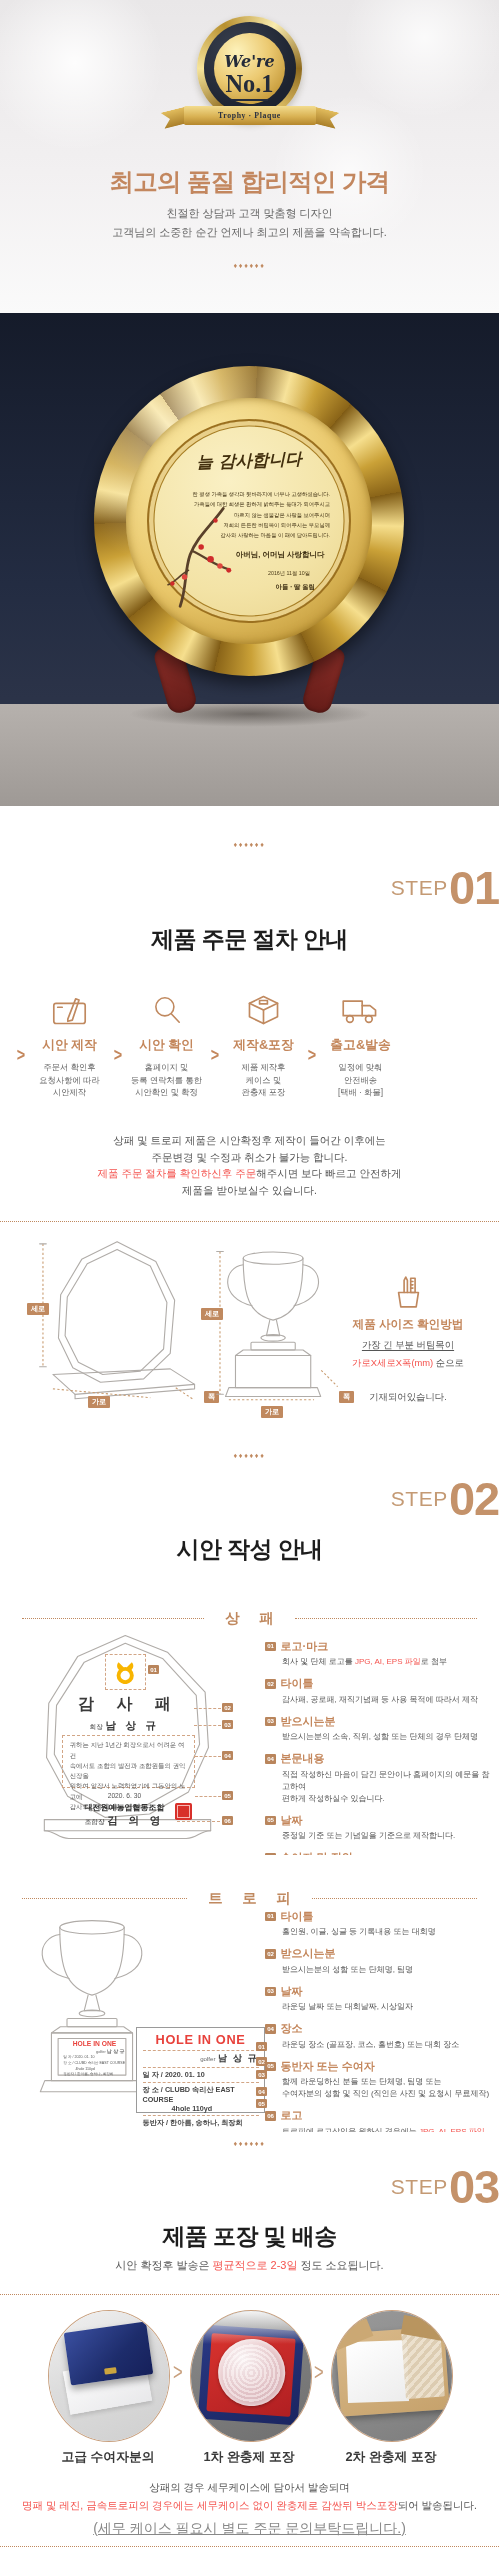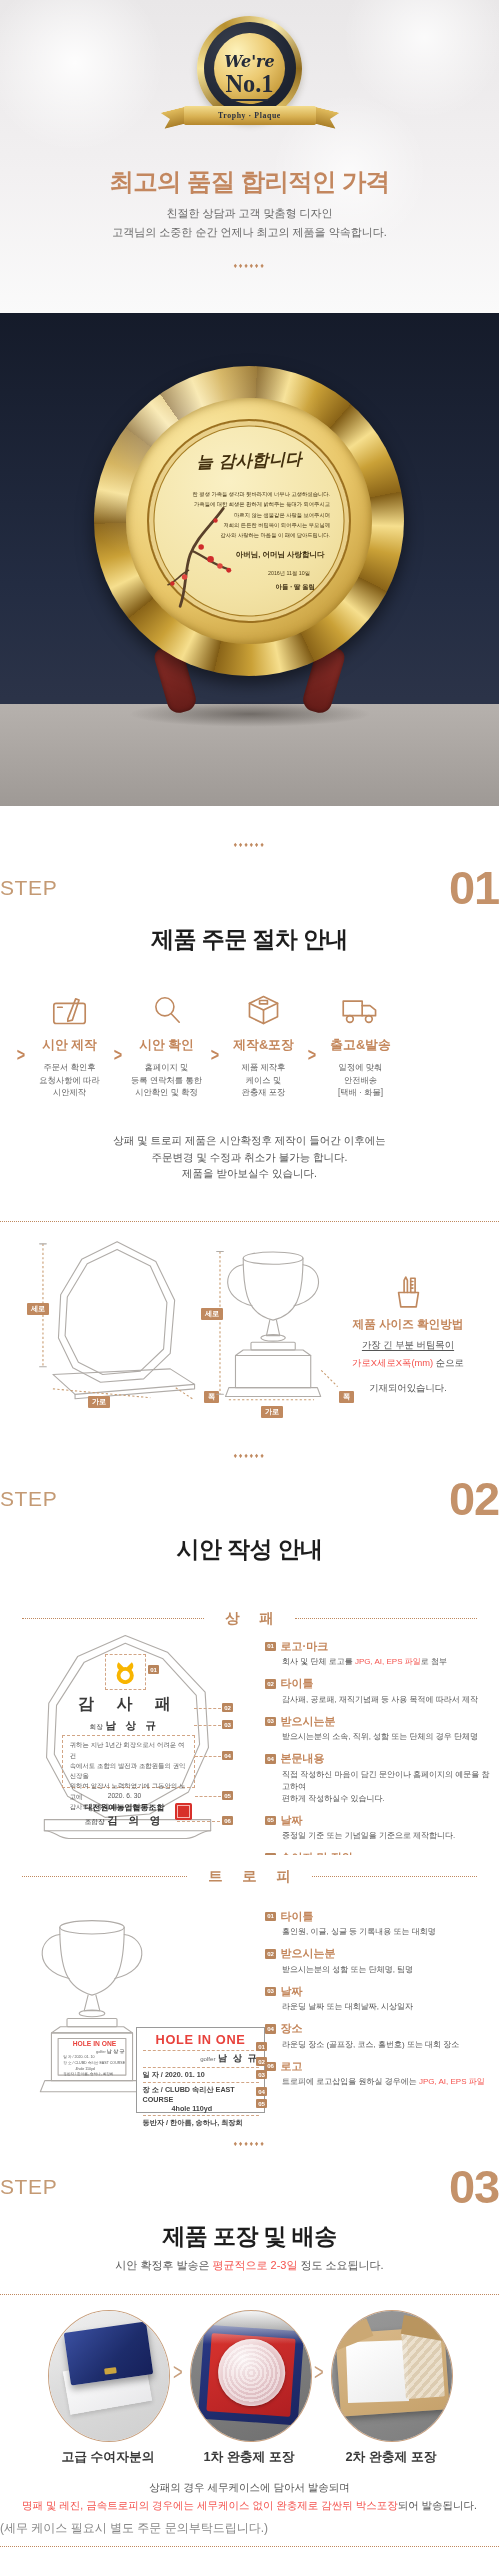--- a/index.html
+++ b/index.html
@@ -62,21 +62,21 @@
   .gold-core .cal{position:absolute;left:0;right:0;top:29px;text-align:center;
     font-family:"DejaVu Serif",serif;font-style:italic;font-weight:bold;font-size:16.6px;color:#43300e;transform:rotate(-2deg);}
   .gold-core .body{position:absolute;right:19px;top:68px;width:145px;text-align:right;
     font-size:5.3px;line-height:1.95;color:#3e2f12;}
   .gold-core .dedi{position:absolute;right:24.4px;top:129px;font-size:7.5px;font-weight:bold;color:#3e2f12;}
   .gold-core .date{position:absolute;right:39px;top:149px;font-size:5.3px;color:#4a3a18;}
   .gold-core .from{position:absolute;right:34px;top:162px;font-size:6.4px;font-weight:bold;color:#3e2f12;}
   
   .step-label{font-size:21px;color:#c49a74;letter-spacing:0.6px;}
   .step-num{font-size:47px;font-weight:bold;color:#c4926a;letter-spacing:-1.1px;}
-  .step-head{display:flex;align-items:center;justify-content:space-between;gap:9px;}
+  .step-head{display:flex;align-items:center;justify-content:flex-end;gap:1px;}
   .step-title{font-size:23px;font-weight:bold;color:#1d1d1d;letter-spacing:-0.6px;text-align:center;}
   .dotline{border-top:1.7px dotted #c0895f;height:0;}
   
   #step1{height:419px;background:#fff;}
   .steps-row{position:absolute;left:14px;top:183px;width:471px;display:flex;align-items:flex-start;}
   .step-col{width:83px;text-align:center;}
   .step-col .icon{height:39px;display:flex;align-items:flex-end;justify-content:center;margin-bottom:9px;}
   .step-col .t{font-size:12.8px;font-weight:bold;color:#c4875c;margin-bottom:6.7px;}
   .step-col .d{font-size:8.3px;color:#666;line-height:1.55;}
   .step-arrow{width:14px;text-align:center;font-size:14.4px;font-weight:bold;color:#c4875c;
@@ -119,21 +119,21 @@
   .plate-box .hio{color:#e8423c;font-weight:bold;font-size:12.8px;text-align:center;letter-spacing:0.6px;}
   .plate-row{font-size:7.2px;color:#444;font-weight:bold;}
   
   #pack{height:278px;background:#fff;}
   .oval{position:absolute;width:120px;height:130px;border-radius:50%;border:1.7px solid #c9a07e;overflow:hidden;}
   .oval .ph{position:absolute;inset:0;}
   .cap{position:absolute;width:144px;text-align:center;font-size:12.8px;font-weight:bold;color:#3a3a3a;}
   .pk-arrow{position:absolute;font-size:16.6px;color:#c9a07e;transform:scaleY(1.4);}
   #pack .l1{position:absolute;left:0;right:0;top:183px;text-align:center;font-size:10.5px;color:#555;}
   #pack .l2{position:absolute;left:0;right:0;top:201px;text-align:center;font-size:10.5px;color:#555;}
-  #pack .l3{position:absolute;left:0;right:0;top:222px;font-size:12px;color:#888;}
+  #pack .l3{position:absolute;left:0;right:0;top:222px;text-align:center;font-size:14px;color:#888;text-decoration:underline;}
   #pack .dotline{position:absolute;left:0;right:0;top:248px;}
   svg .ln{fill:none;stroke:#b0aca8;stroke-width:2;stroke-linejoin:round;stroke-linecap:round;}
   svg .tan{fill:none;stroke:#c0895f;stroke-width:3;stroke-linejoin:round;stroke-linecap:round;}
   svg .dimd{fill:none;stroke:#c99d72;stroke-width:2;stroke-dasharray:4 4;}
 </style>
 </head>
 <body>
 
 <div class="section" id="hero">
   <div class="abs medal-wrap">
@@ -255,20 +255,21 @@
       <div class="t">출고&amp;발송</div>
       <div class="d ml">일정에 맞춰
 안전배송
 [택배 · 화물]</div>
     </div>
   </div>
 
   <div class="notice">
     <div>상패 및 트로피 제품은 시안확정후 제작이 들어간 이후에는</div>
     <div>주문변경 및 수정과 취소가 불가능 합니다.</div>
+    <div><span class="red">제품 주문 절차를 확인하신후 주문</span><span>해주시면 보다 빠르고 안전하게</span></div>
     <div>제품을 받아보실수 있습니다.</div>
   </div>
   <div class="dotline"></div>
 </div>
 
 <div class="section" id="size">
 
   <svg class="abs" style="left:33px;top:10px;" width="166" height="166" viewBox="0 0 300 300">
     <polygon class="ln" points="152,12 88,44 50,108 46,186 72,240 122,266 200,260 248,214 256,118 222,48"></polygon>
     <polygon class="ln" points="152,26 98,52 62,112 58,182 82,230 126,252 194,246 236,206 242,122 212,56" stroke="#d4d1ce"></polygon>
@@ -313,21 +314,21 @@
       <path class="tan" d="M8,30 H44 L40,56 H12 Z"></path>
       <path class="tan" d="M18,30 V8 L21,2 L24,8 V30"></path>
       <rect class="tan" x="30" y="4" width="8" height="26"></rect>
       <line class="tan" x1="30" y1="10" x2="34" y2="10"></line>
         <line class="tan" x1="30" y1="16" x2="34" y2="16"></line>
       <line class="tan" x1="30" y1="22" x2="34" y2="22"></line>
     </svg>
     <div class="title" style="margin-top:5.5px;">제품 사이즈 확인방법</div>
     <div class="l1" style="margin-top:7.8px;">가장 긴 부분 버팀목이</div>
     <div class="l2" style="margin-top:4.4px;"><span class="red">가로X세로X폭(mm)</span><span> 순으로</span></div>
-    <div class="l3" style="margin-top:12px;">기재되어있습니다.</div>
+    <div class="l3" style="margin-top:21px;">기재되어있습니다.</div>
   </div>
 </div>
 
 <div class="section" id="step2">
   <div class="abs diamonds" style="left:0;right:0;top:29px;">♦♦♦♦♦♦</div>
   <div class="abs step-head" style="left:0;right:0;top:49px;">
     <span class="step-label">STEP</span>
     <span class="step-num">02</span>
   </div>
   <div class="abs step-title" style="left:0;right:0;top:112px;">시안 작성 안내</div>
@@ -427,21 +428,21 @@
       <div class="head">
           <span class="badge">06</span>
           <span class="t">수여자 및 직인</span>
         </div>
 
     </div>
   </div>
 </div>
 
 <div class="section" id="trophy">
-  <div class="sec-header" style="top:12px;">
+  <div class="sec-header" style="top:34px;">
     <div class="dotline"></div>
     <span class="lab">트 로 피</span>
     <div class="dotline"></div>
   </div>
 
   <div class="sample" style="left:22px;top:49px;width:238px;height:216px;">
     <svg class="abs" style="left:5.5px;top:0;" width="128" height="200" viewBox="0 0 230 360">
       <ellipse class="ln" cx="115" cy="42" rx="58" ry="12"></ellipse>
       <path class="ln" d="M57,42 C57,118 70,152 115,164 C160,152 173,118 173,42"></path>
       <path class="ln" d="M57,55 C16,60 8,120 74,134"></path>
@@ -513,20 +514,28 @@
     </div>
     <div class="item">
       <div class="head">
           <span class="badge">04</span>
           <span class="t">장소</span>
         </div>
       <div class="d ml"><span>라운딩 장소 (골프장, 코스, 홀번호) 또는 대회 장소</span></div>
     </div>
     <div class="item">
       <div class="head">
+          <span class="badge">05</span>
+          <span class="t">동반자 또는 수여자</span>
+        </div>
+      <div class="d ml"><span>함께 라운딩하신 분들 또는 단체명, 팀명 또는
+수여자분의 성함 및 직인 (직인은 사진 및 요청시 무료제작)</span></div>
+    </div>
+    <div class="item">
+      <div class="head">
           <span class="badge">06</span>
           <span class="t">로고</span>
         </div>
       <div class="d ml"><span>트로피에 로고삽입을 원하실 경우에는 </span><span class="red">JPG, AI, EPS 파일</span></div>
     </div>
   </div>
 </div>
 
 <div class="section" id="step3">
   <div class="abs diamonds" style="left:0;right:0;top:6.7px;">♦♦♦♦♦♦</div>

